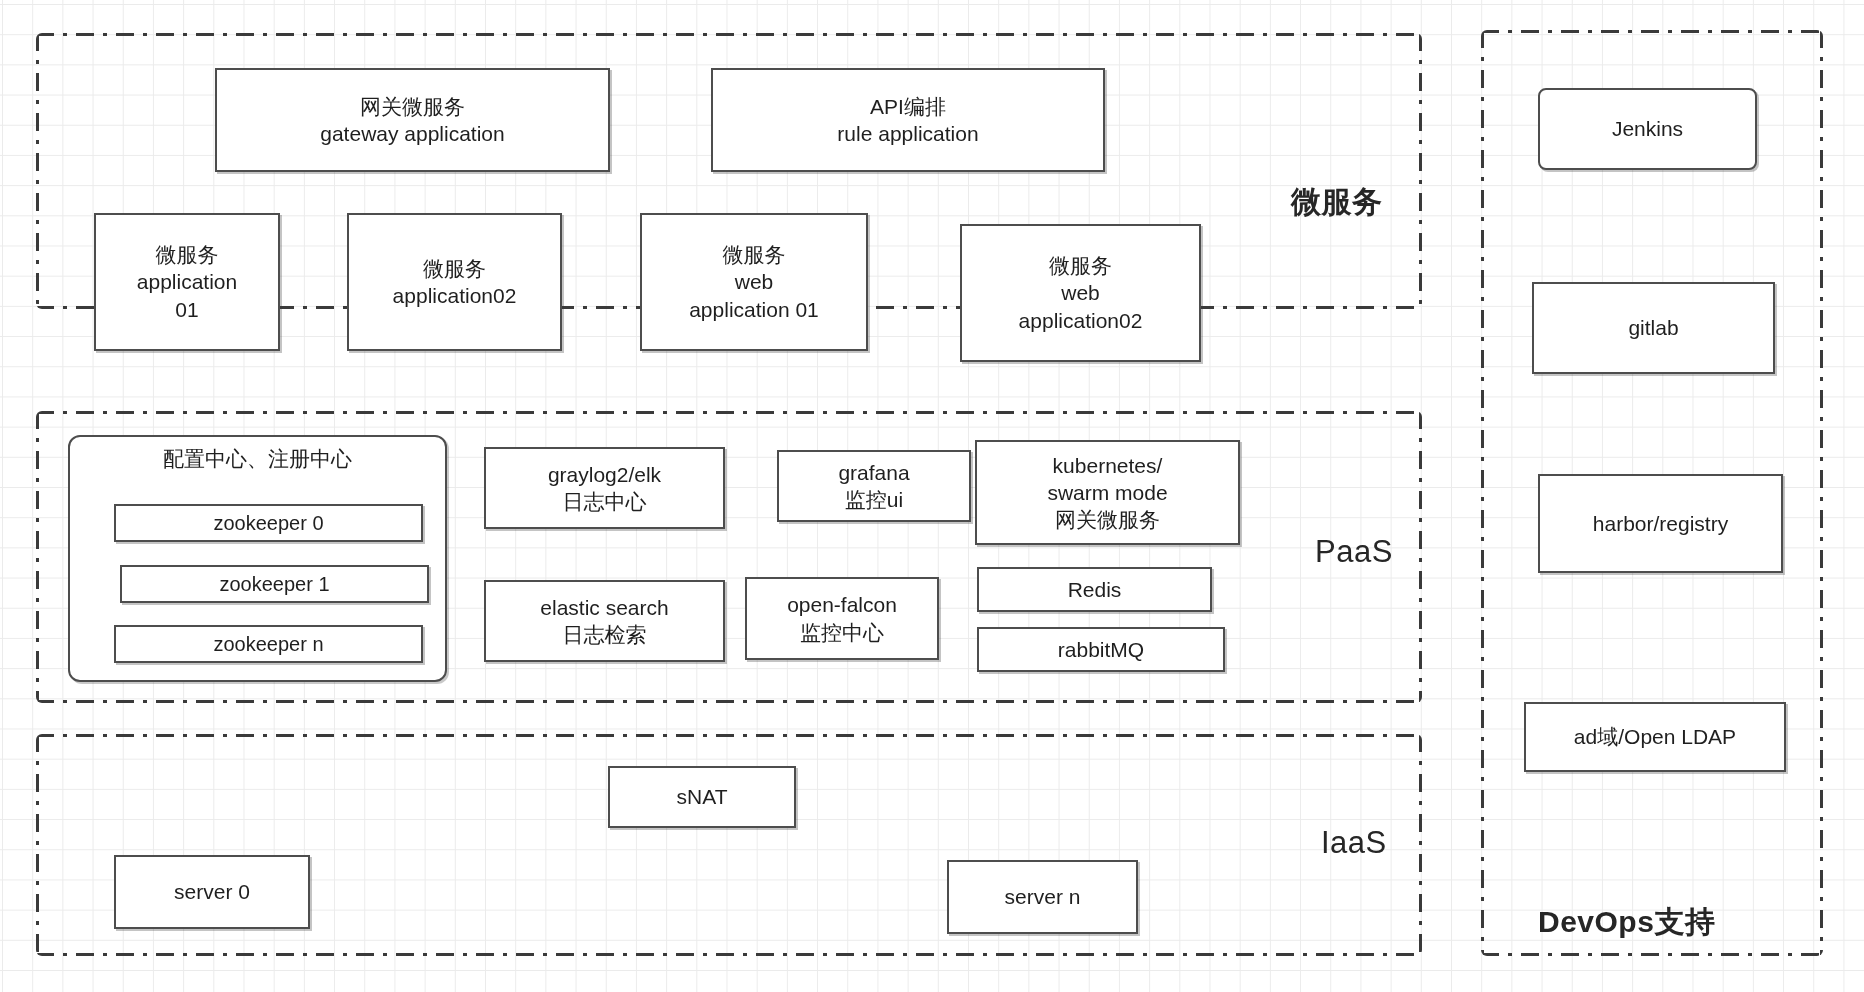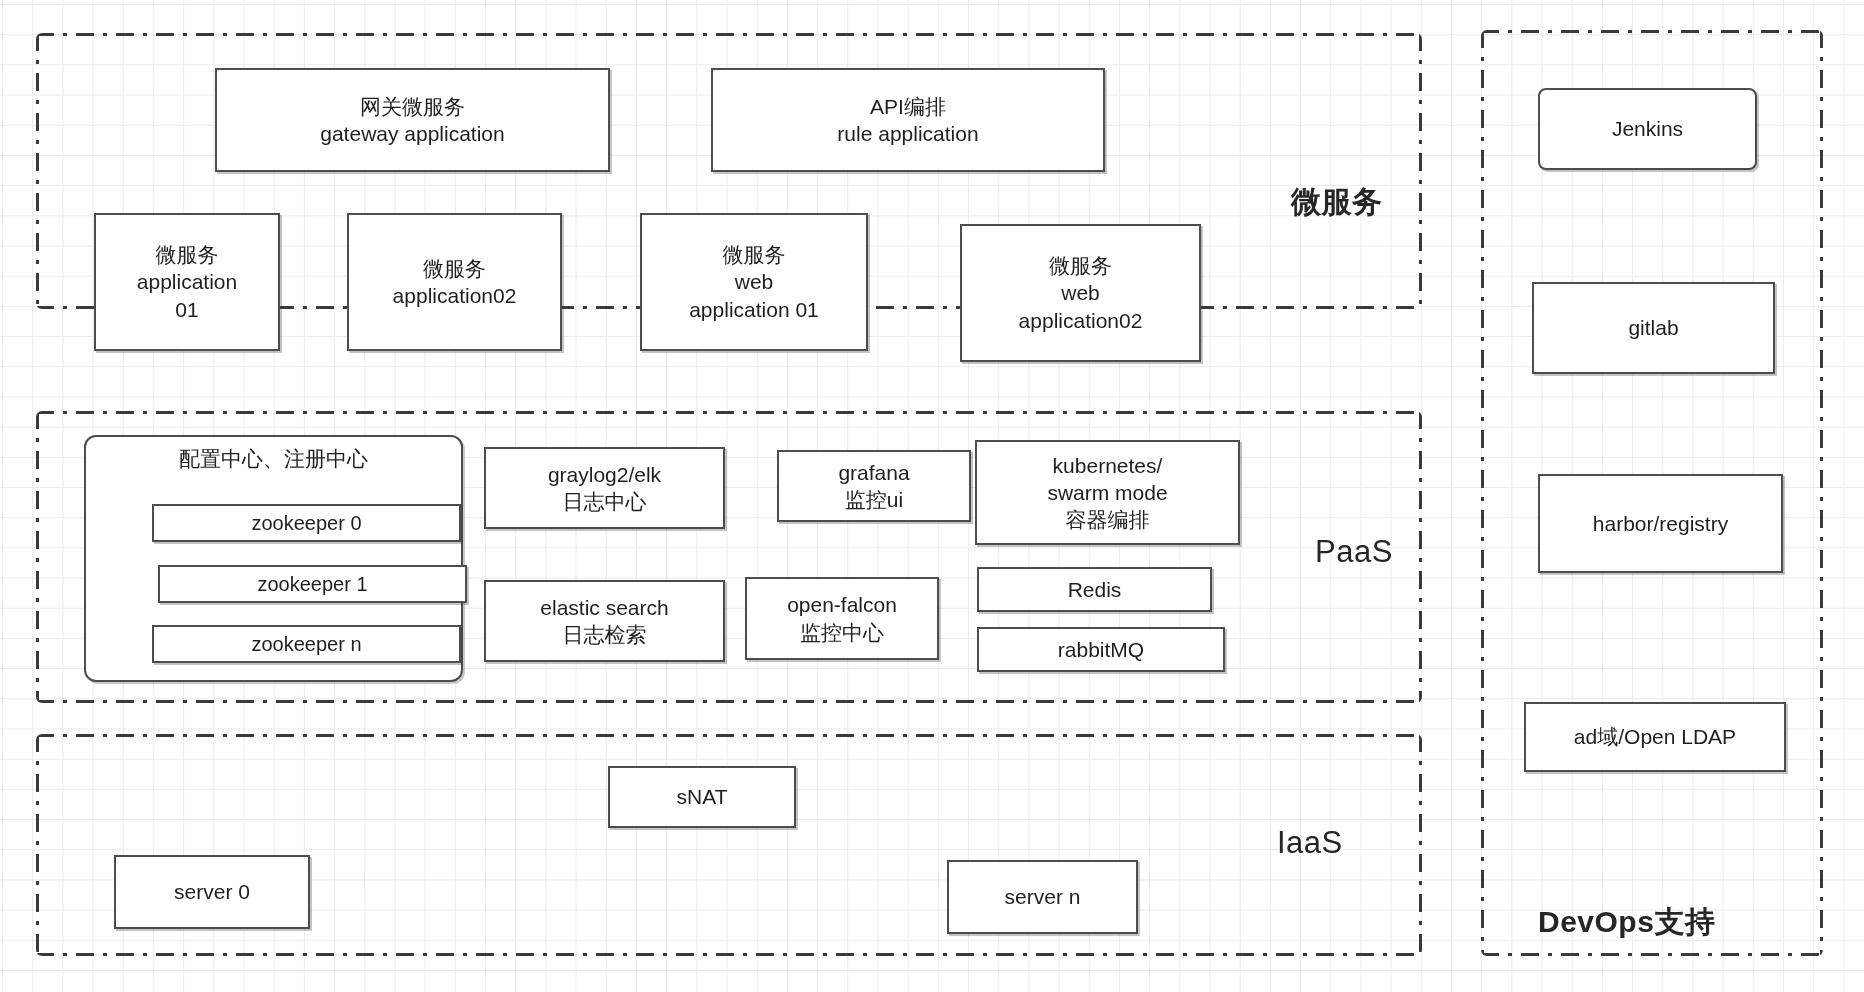--- a/index.html
+++ b/index.html
@@ -66,21 +66,21 @@
     display: flex;
     align-items: center;
     justify-content: center;
     text-align: center;
     font-size: 21px;
     line-height: 1.30;
     color: #1f1f1f;
     padding: 2px 6px;
     white-space: pre-line;
   }
-  .node.small { font-size: 20px; margin-left: 38px; }
+  .node.small { font-size: 20px; }
 
   
   .group-box {
     position: absolute;
     background: #ffffff;
     border: 2px solid #4d4d4d;
     border-radius: 12px;
     box-shadow: 2px 2px 0 rgba(60,60,60,0.28);
   }
   .group-label {
@@ -119,51 +119,51 @@
 application 01</div>
 
   <div class="node" style="left:960px; top:224px; width:241px; height:138px;">微服务
 web
 application02</div>
 
   <div class="zone" style="left:36px; top:411px; width:1386px; height:292px;"></div>
 
   <div class="zone-title" style="left:1315px; top:534px;">PaaS</div>
 
-  <div class="group-box" style="left:84px; top:435px; width:379px; height:247px;">
+  <div class="group-box" style="left:68px; top:435px; width:379px; height:247px;">
     <div class="group-label">配置中心、注册中心</div>
   </div>
 
   <div class="node small" style="left:114px; top:504px; width:309px; height:38px;">zookeeper 0</div>
   <div class="node small" style="left:120px; top:565px; width:309px; height:38px;">zookeeper 1</div>
   <div class="node small" style="left:114px; top:625px; width:309px; height:38px;">zookeeper n</div>
 
   <div class="node" style="left:484px; top:447px; width:241px; height:82px;">graylog2/elk
 日志中心</div>
 
   <div class="node" style="left:745px; top:450px; width:194px; height:72px;margin-left:32px;">grafana
 监控ui</div>
 
   <div class="node" style="left:975px; top:440px; width:265px; height:105px;">kubernetes/
 swarm mode
-容器编排</div>
+网关微服务</div>
 
   <div class="node" style="left:484px; top:580px; width:241px; height:82px;">elastic search
 日志检索</div>
 
   <div class="node" style="left:745px; top:577px; width:194px; height:83px;">open-falcon
 监控中心</div>
 
   <div class="node" style="left:977px; top:567px; width:235px; height:45px;">Redis</div>
 
   <div class="node" style="left:977px; top:627px; width:248px; height:45px;">rabbitMQ</div>
 
   <div class="zone" style="left:36px; top:734px; width:1386px; height:222px;"></div>
 
-  <div class="zone-title" style="left:1277px; top:825px;">IaaS</div>
+  <div class="zone-title" style="left:1321px; top:825px;">IaaS</div>
 
   <div class="node" style="left:608px; top:766px; width:188px; height:62px;">sNAT</div>
 
   <div class="node" style="left:114px; top:855px; width:196px; height:74px;">server 0</div>
 
 
   <div class="node" style="left:947px; top:860px; width:191px; height:74px;">server n</div>
 
   <div class="zone" style="left:1481px; top:30px; width:342px; height:926px;"></div>
 

